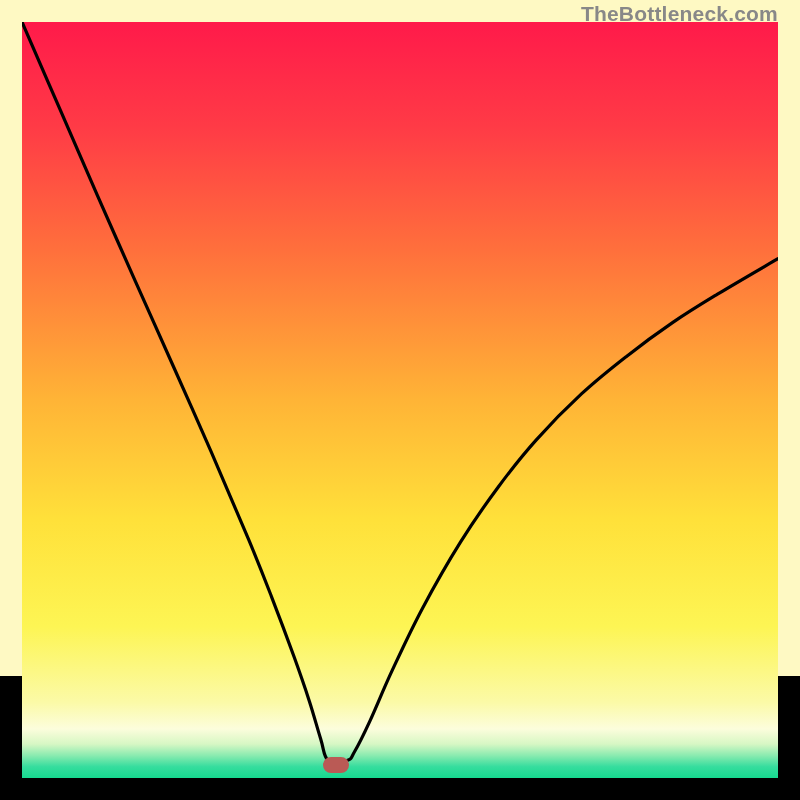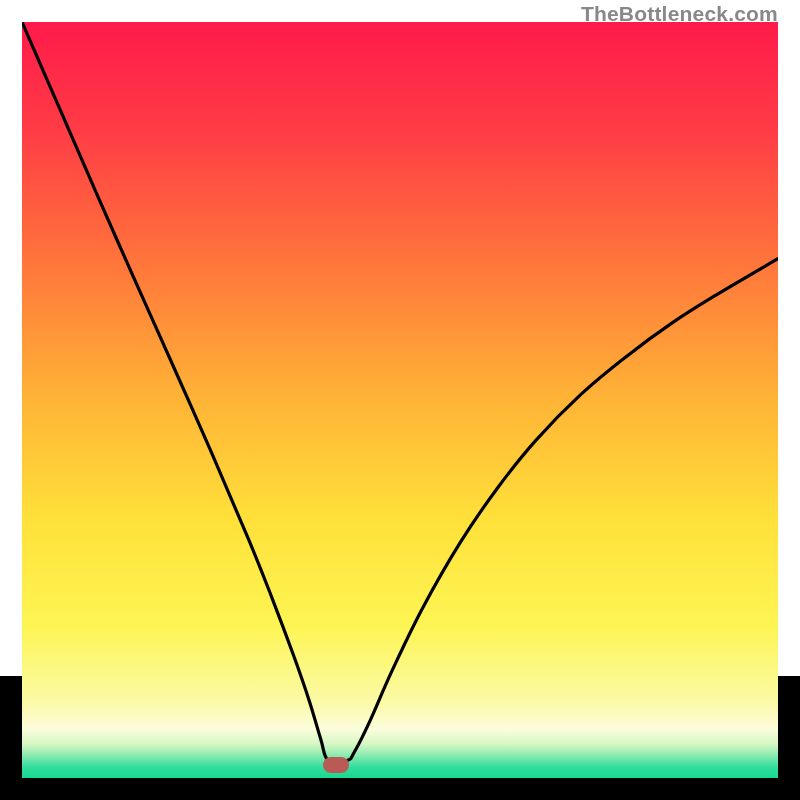--- a/index.html
+++ b/index.html
@@ -9,21 +9,21 @@
     height: 800px;
     background: #000000;
     overflow: hidden;
   }
   .frame {
     position: absolute;
     top: 0;
     left: 0;
     width: 800px;
     height: 676px;
-    background: #ffffff;
+    background: #fef9c3;
   }
   .plot-area {
     position: absolute;
     top: 22px;
     left: 22px;
     width: 756px;
     height: 756px;
     overflow: hidden;
   }
   .gradient-layer {

